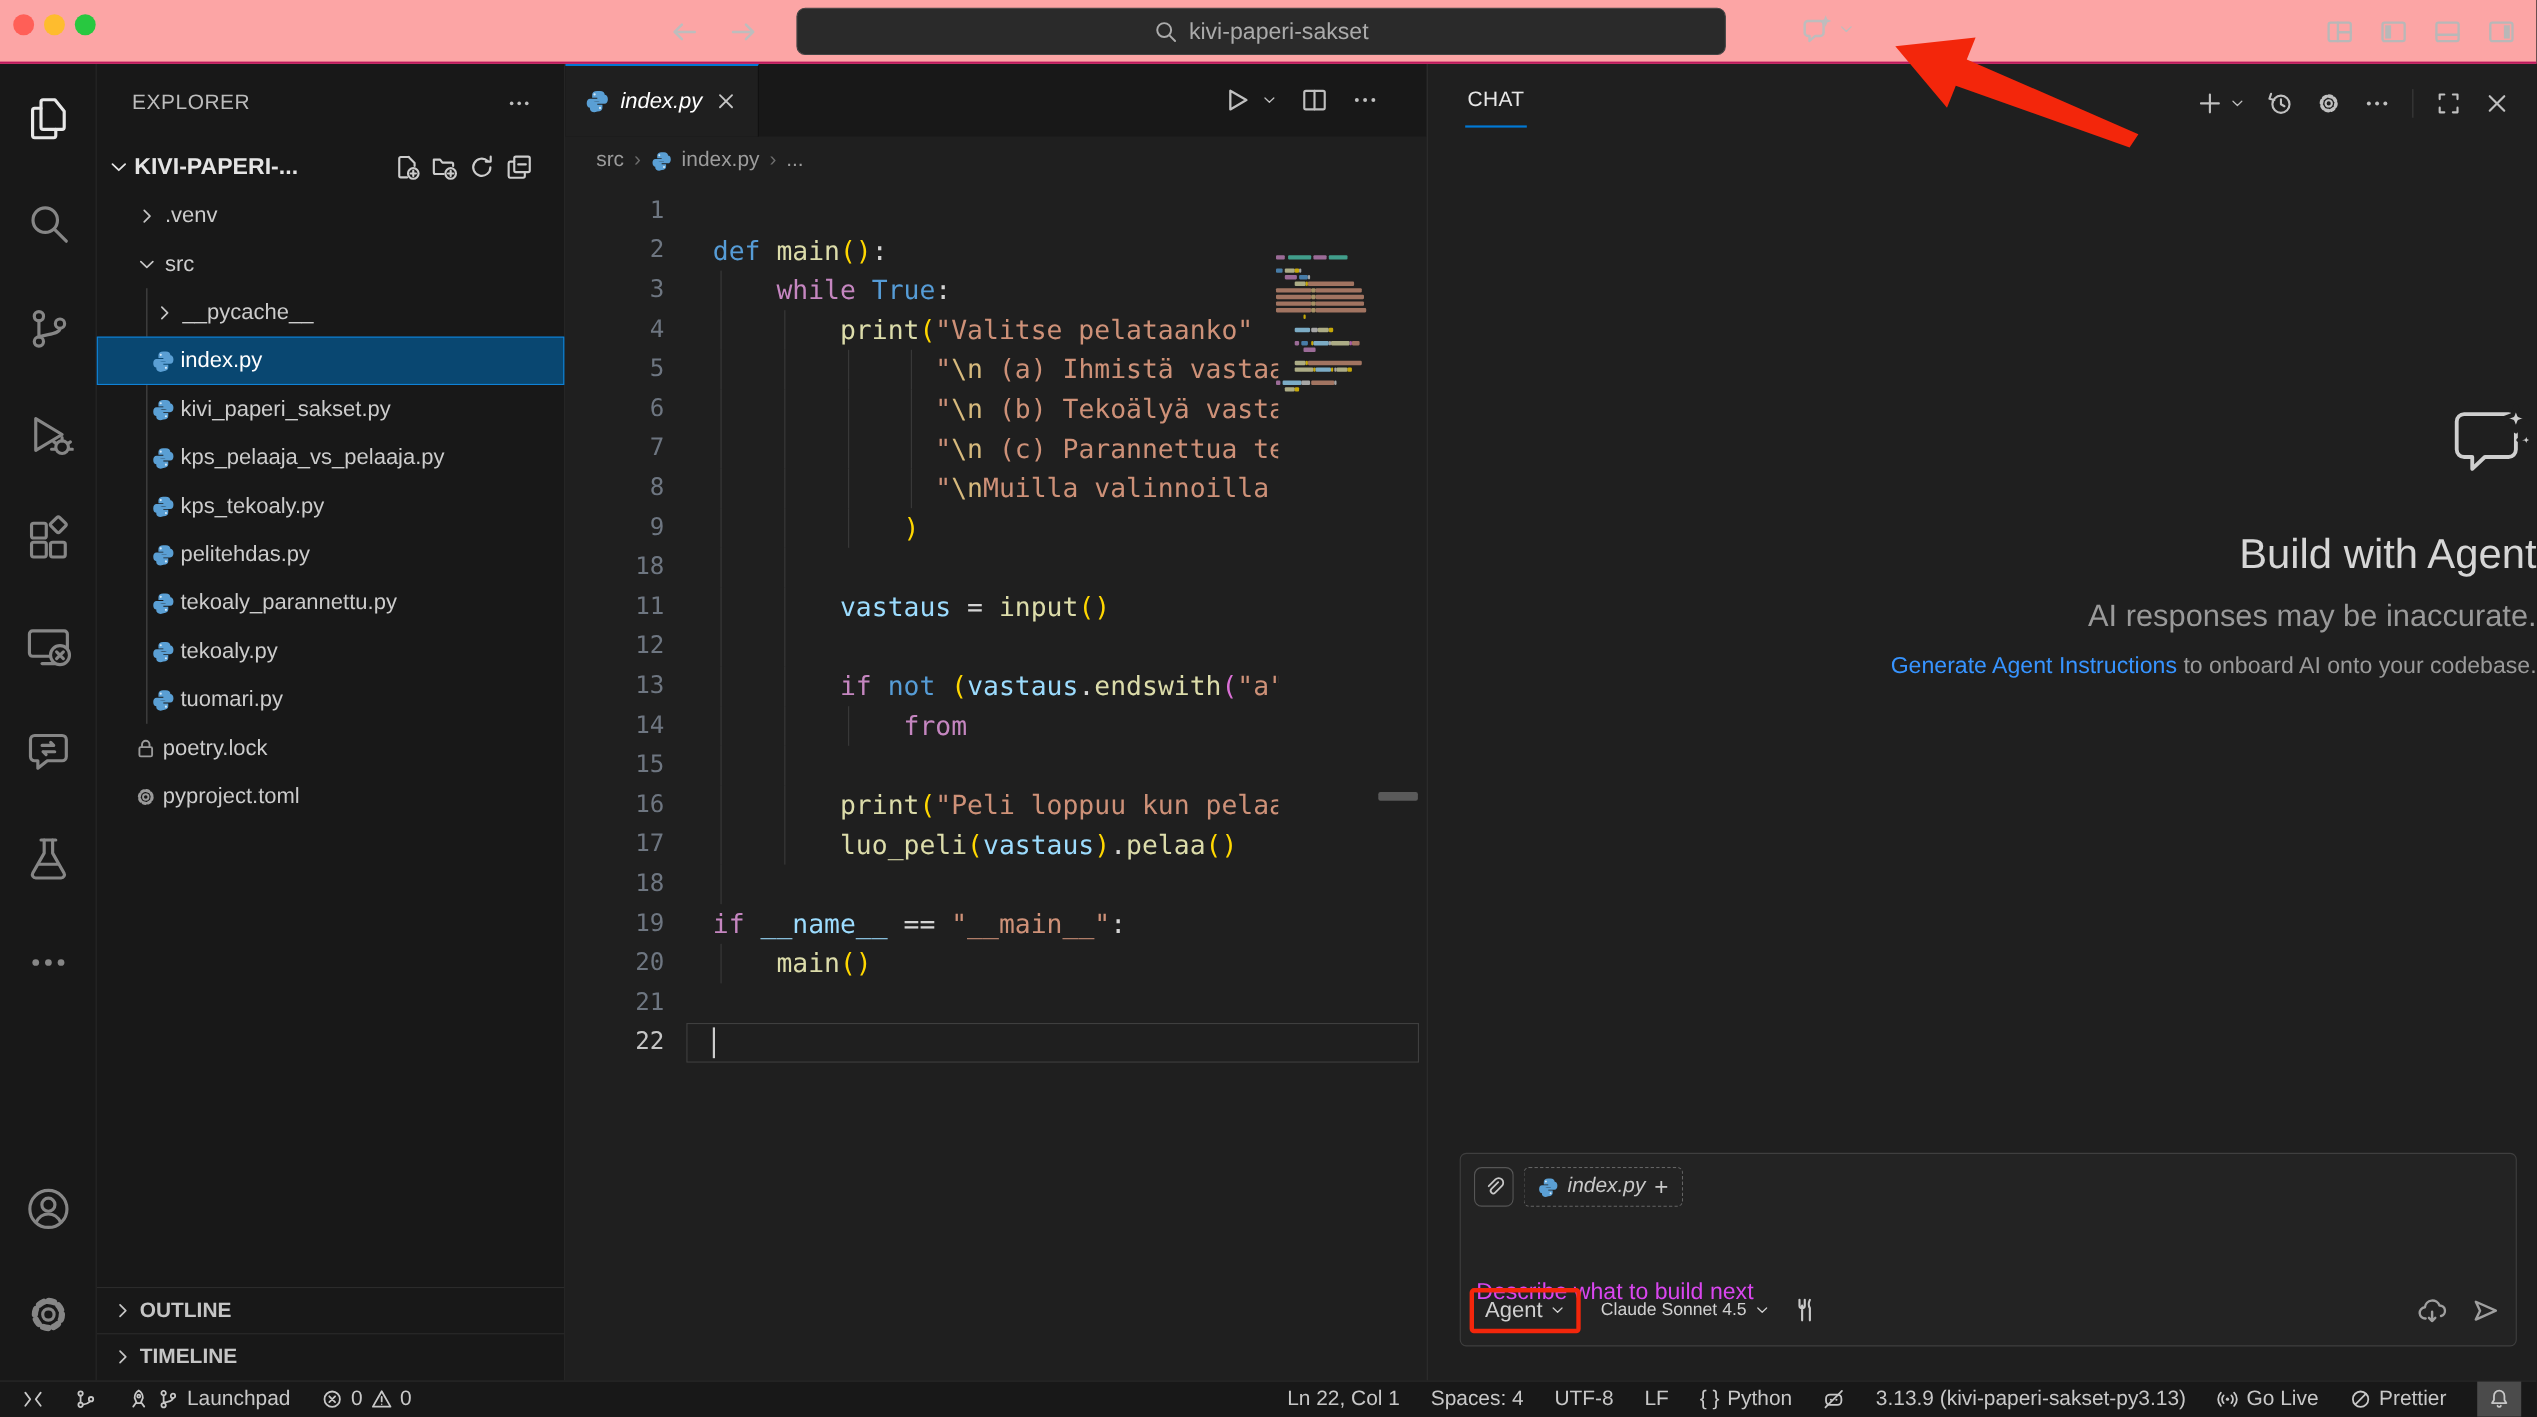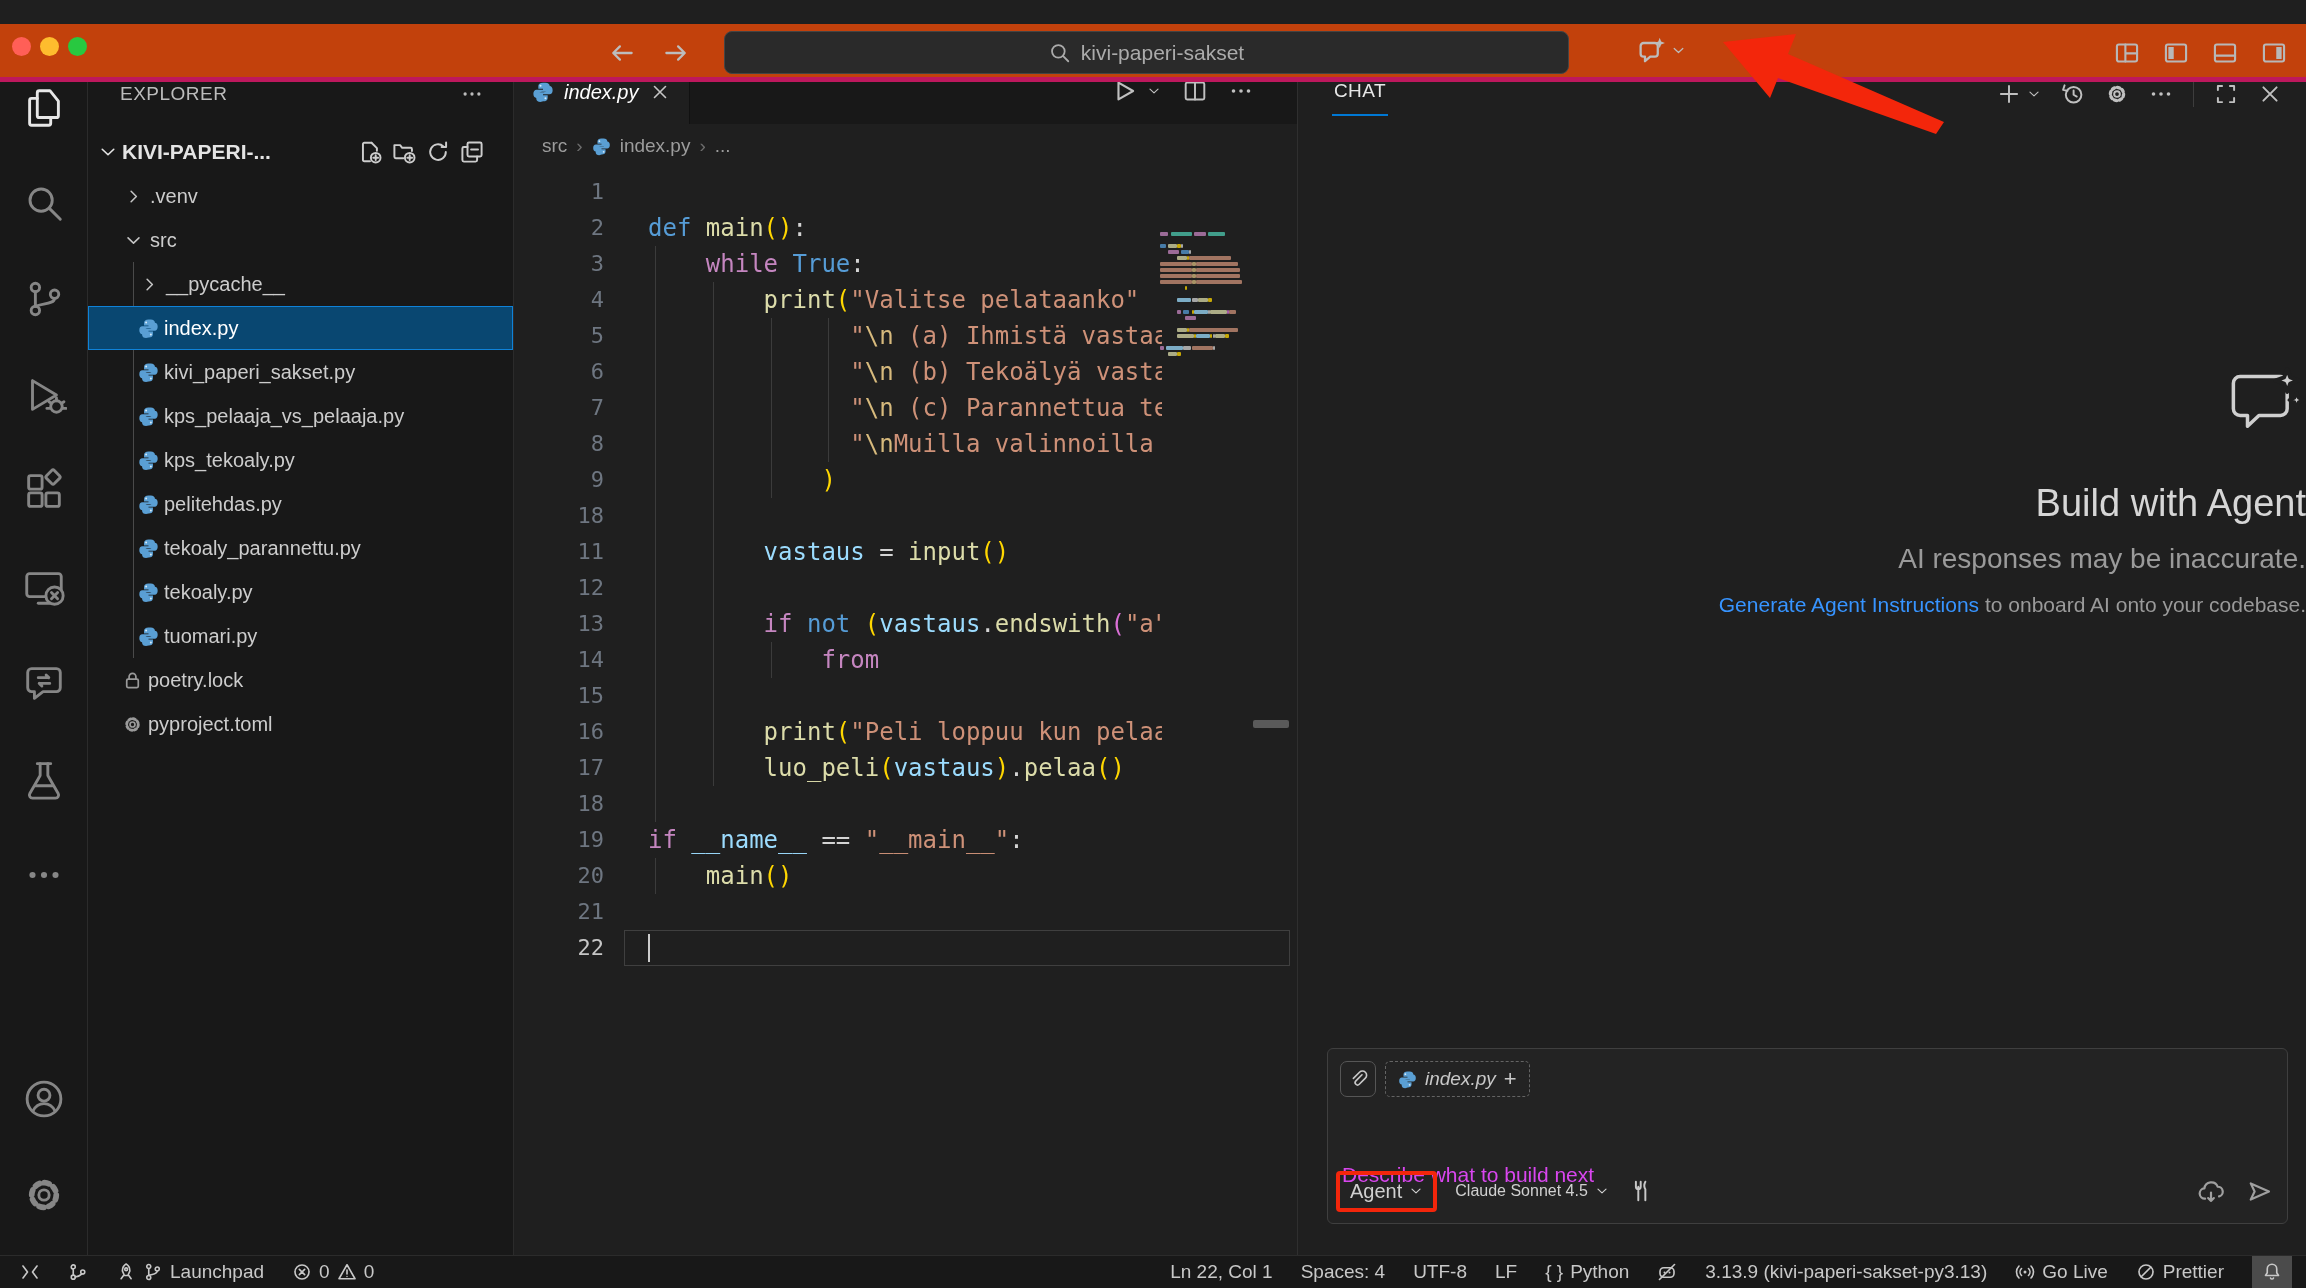--- a/index.html
+++ b/index.html
@@ -2,21 +2,21 @@
 <html style="--tk-k1: #C586C0; --tk-k2: #569CD6; --tk-fn: #DCDCAA; --tk-vr: #9CDCFE; --tk-st: #CE9178; --tk-es: #D7BA7D; --tk-b1: #FFD700; --tk-b2: #DA70D6; --tk-pl: #D4D4D4; --tk-ty: #4EC9B0;"><head>
 <meta charset="utf-8">
 <style>
   * { margin:0; padding:0; box-sizing:border-box; }
   html,body { width:2306px; height:1288px; overflow:hidden; background:#1f1f1f;
     font-family:"Liberation Sans", sans-serif; color:#cccccc; }
   .app { position:relative; width:2306px; height:1288px; }
 
   
   .titlebar { position:absolute; left:0; top:0; width:2306px; height:58px;
-    background:#c2410c; border-bottom:5px solid #be185d; z-index:5;margin-top:24px; }
+    background:#fca5a5; border-bottom:2px solid #be185d; z-index:5; }
   .traffic { position:absolute; left:12px; top:13px; display:flex; gap:9px; }
   .traffic span { width:19px; height:19px; border-radius:50%; display:block; }
   .nav-arrows { position:absolute; left:608px; top:15px; display:flex; gap:26px; color:#bdbdbd; }
   .nav-arrows .ic { width:28px; height:28px; }
   .searchbox { position:absolute; left:724px; top:7px; width:845px; height:43px;
     background:#2a2a2a; border:1px solid #444444; border-radius:8px;
     display:flex; align-items:center; justify-content:center; gap:10px; color:#ababab; font-size:21px; }
   .copilot-menu { position:absolute; left:1638px; top:12px; display:flex; align-items:center; gap:5px; color:#bdbdbd; }
   .layout-controls { position:absolute; right:16px; top:12px; display:flex; gap:16px; color:#b8b8b8; }
   .layout-controls .btn { width:33px; height:33px; display:flex; align-items:center; justify-content:center; }
@@ -454,20 +454,38 @@
           <div class="trow" style="padding-left: 32px;">
             <span class="ficon" style="color:#9a9a9a">
               <svg width="21" height="21" viewBox="0 0 16 16" fill="none" stroke="currentColor" stroke-width="1.3" stroke-linecap="round" stroke-linejoin="round">
                 <circle cx="8" cy="8" r="1.9"></circle>
                 <circle cx="8" cy="8" r="4.4" stroke-width="2.2" stroke-dasharray="1.72 1.73"></circle>
               </svg>
             </span>
             <span>pyproject.toml</span>
           </div>
         </div>
+      <div class="sb-bottom">
+        <div class="sb-secrow">
+          <span class="ic">
+              <svg width="19" height="19" viewBox="0 0 16 16" fill="none" stroke="currentColor" stroke-width="1.3" stroke-linecap="round" stroke-linejoin="round">
+                <path d="M6 3.6L10.4 8 6 12.4"></path>
+              </svg>
+            </span>
+          <span>OUTLINE</span>
+        </div>
+        <div class="sb-secrow">
+          <span class="ic">
+              <svg width="19" height="19" viewBox="0 0 16 16" fill="none" stroke="currentColor" stroke-width="1.3" stroke-linecap="round" stroke-linejoin="round">
+                <path d="M6 3.6L10.4 8 6 12.4"></path>
+              </svg>
+            </span>
+          <span>TIMELINE</span>
+        </div>
+      </div>
     </aside>
 
     <section class="editor">
       <div class="tabbar">
         <div class="tab">
           <span class="ic">
               <svg width="22" height="22" viewBox="0 0 16 16" fill="none" stroke="currentColor" stroke-width="1.3" stroke-linecap="round" stroke-linejoin="round">
                 <path stroke="none" d="M7.9 1.2c-2.1 0-3.3 1-3.3 2.5v2h3.4v.6H3.3C1.8 6.3 1 7.5 1 9.3c0 1.8.8 3 2.3 3h1.5v-2c0-1.4 1.1-2.4 2.5-2.4h3.4c1.3 0 2.2-1 2.2-2.2V3.7c0-1.5-1.2-2.5-3.1-2.5z" fill="#5a9fd4"></path>
                 <circle cx="6.2" cy="3.5" r=".75" fill="#d6eaf8" stroke="none"></circle>
                 <path stroke="none" d="M8.1 14.8c2.1 0 3.3-1 3.3-2.5v-2H8v-.6h4.7c1.5 0 2.3-1.2 2.3-3 0-1.8-.8-3-2.3-3h-1.5v2c0 1.4-1.1 2.4-2.5 2.4H5.3c-1.3 0-2.2 1-2.2 2.2v2.5c0 1.5 1.2 2.5 3 2.5z" fill="#5a9fd4"></path>

